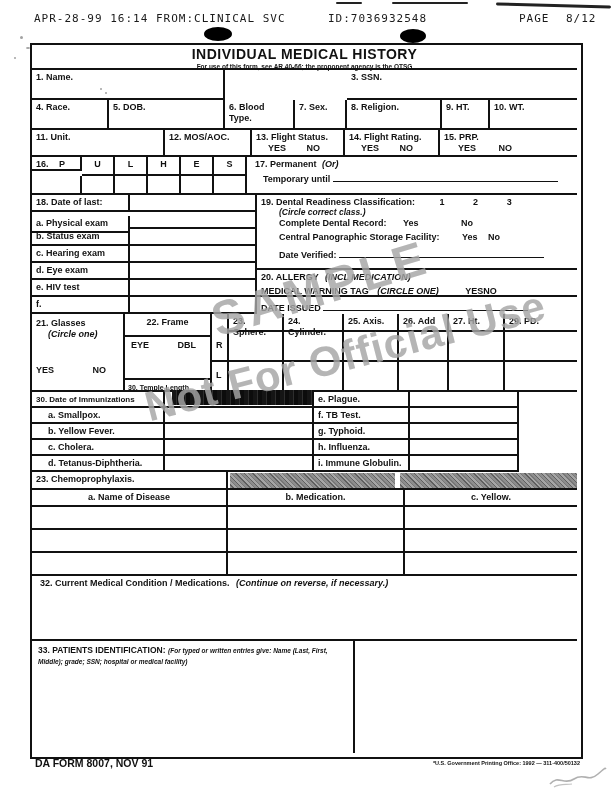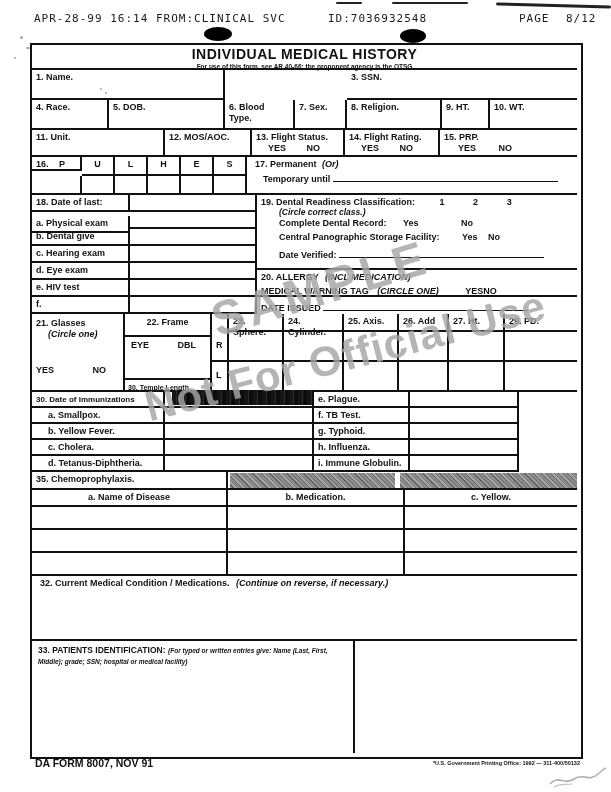--- a/index.html
+++ b/index.html
@@ -104,21 +104,21 @@
       <span>17. Permanent</span>
       <span class="it" style="margin-left:3px;">(Or)</span><br>
       <span style="margin-left:8px;line-height:2.1;">Temporary until</span>
       <span class="uline" style="width:225px;"></span>
     </div>
 
     <div class="cell br bb" style="left:0;top:150px;width:98px;height:17px;">18.  Date of last:</div>
     <div class="cell br bb" style="left:98px;top:150px;width:127px;height:17px;"></div>
     <div class="cell br bb" style="left:0;top:171px;width:98px;height:17px;">a.   Physical exam</div>
     <div class="cell br bb" style="left:98px;top:167px;width:127px;height:17px;"></div>
-    <div class="cell br bb" style="left:0;top:184px;width:98px;height:17px;">b.   Dental give</div>
+    <div class="cell br bb" style="left:0;top:184px;width:98px;height:17px;">b.   Status exam</div>
     <div class="cell br bb" style="left:98px;top:184px;width:127px;height:17px;"></div>
     <div class="cell br bb" style="left:0;top:201px;width:98px;height:17px;">c.   Hearing exam</div>
     <div class="cell br bb" style="left:98px;top:201px;width:127px;height:17px;"></div>
     <div class="cell br bb" style="left:0;top:218px;width:98px;height:17px;">d.   Eye  exam</div>
     <div class="cell br bb" style="left:98px;top:218px;width:127px;height:17px;"></div>
     <div class="cell br bb" style="left:0;top:235px;width:98px;height:17px;">e.   HIV test</div>
     <div class="cell br bb" style="left:98px;top:235px;width:127px;height:17px;"></div>
     <div class="cell br bb" style="left:0;top:252px;width:98px;height:17px;">f.</div>
     <div class="cell br bb" style="left:98px;top:252px;width:127px;height:17px;"></div>
 
@@ -226,21 +226,21 @@
     <div class="cell br bb" style="left:282px;top:395px;width:96px;height:16px;">h.   Influenza.</div>
     <div class="cell br bb" style="left:378px;top:395px;width:109px;height:16px;"></div>
 
     <div class="cell br bb" style="left:0;top:411px;width:133px;height:16px;padding-left:16px;">d.   Tetanus-Diphtheria.</div>
     <div class="cell br bb" style="left:133px;top:411px;width:149px;height:16px;"></div>
     <div class="cell br bb" style="left:282px;top:411px;width:96px;height:16px;">i.   Immune Globulin.</div>
     <div class="cell br bb" style="left:378px;top:411px;width:109px;height:16px;"></div>
 
     <div class="redact" style="left:140px;top:345px;width:142px;height:15px;z-index:5;"></div>
 
-    <div class="cell br bb" style="left:0;top:427px;width:196px;height:18px;">35.  Chemoprophylaxis.</div>
+    <div class="cell br bb" style="left:0;top:427px;width:196px;height:18px;">23.  Chemoprophylaxis.</div>
     <div class="cell bb" style="left:196px;top:427px;width:349px;height:18px;"></div>
     <div class="noise" style="left:198px;top:428px;width:165px;height:15px;z-index:5;"></div>
     <div class="noise" style="left:368px;top:428px;width:177px;height:15px;z-index:5;"></div>
 
     <div class="cell br bb ctr" style="left:0;top:445px;width:196px;height:17px;">a.   Name of Disease</div>
     <div class="cell br bb ctr" style="left:196px;top:445px;width:177px;height:17px;">b.   Medication.</div>
     <div class="cell bb ctr" style="left:373px;top:445px;width:172px;height:17px;">c.   Yellow.</div>
 
     <div class="cell br bb" style="left:0;top:462px;width:196px;height:23px;"></div>
     <div class="cell br bb" style="left:196px;top:462px;width:177px;height:23px;"></div>

